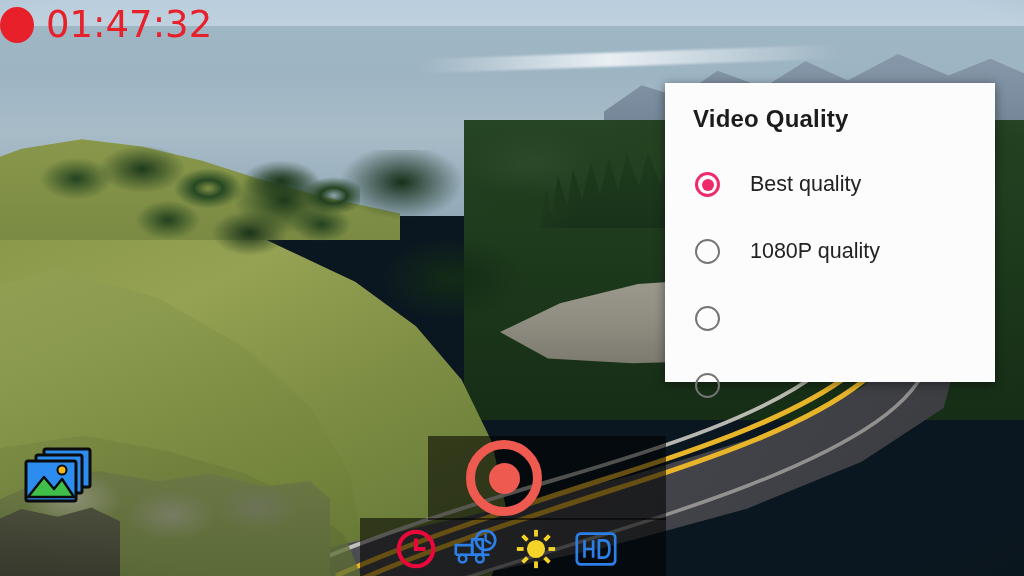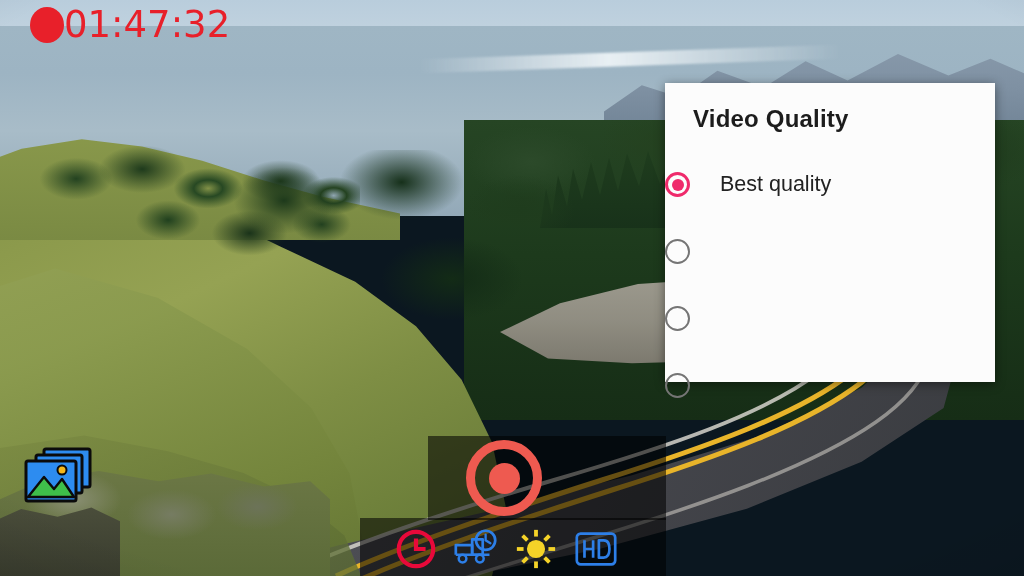--- a/index.html
+++ b/index.html
@@ -180,23 +180,24 @@
     opacity: .75;
   }
   .vignette {
     position: absolute; inset: 0;
     background: radial-gradient(ellipse 120% 110% at 50% 45%, rgba(0,0,0,0) 55%, rgba(0,0,0,.28) 100%);
   }
 
   
   .rec-timer {
     position: absolute;
-    left: 30px; top: 6px;
-    display: flex;
-    align-items: center;
+    left: 0; top: 6px;
+    display: flex;
+    align-items: center;
+    gap: 12px;
     z-index: 30;
   }
   .rec-dot {
     width: 34px; height: 36px;
     border-radius: 50%;
     background: #E8202A;
   }
   .rec-time {
     font-size: 37px;
     line-height: 1;
@@ -287,20 +288,21 @@
     padding: 22px 0 0 28px;
     letter-spacing: .2px;
   }
   .options {
     margin-top: 18px;
   }
   .option {
     display: flex;
     align-items: center;
     height: 67px;
+    padding-left: 30px;
     cursor: pointer;
   }
   .radio {
     width: 25px; height: 25px;
     border-radius: 50%;
     border: 2.6px solid #757575;
     box-sizing: border-box;
     flex: 0 0 auto;
     display: flex;
     align-items: center;
@@ -432,20 +434,21 @@
     <div class="dialog-title">Video Quality</div>
     <div class="options">
 
       <div class="option">
         <span class="radio checked"></span>
         <span class="option-label">Best quality</span>
       </div>
 
       <div class="option">
         <span class="radio"></span>
+        <span class="option-label">1080P quality</span>
       </div>
 
       <div class="option">
         <span class="radio"></span>
       </div>
 
 
       <div class="option">
         <span class="radio"></span>
       </div>

